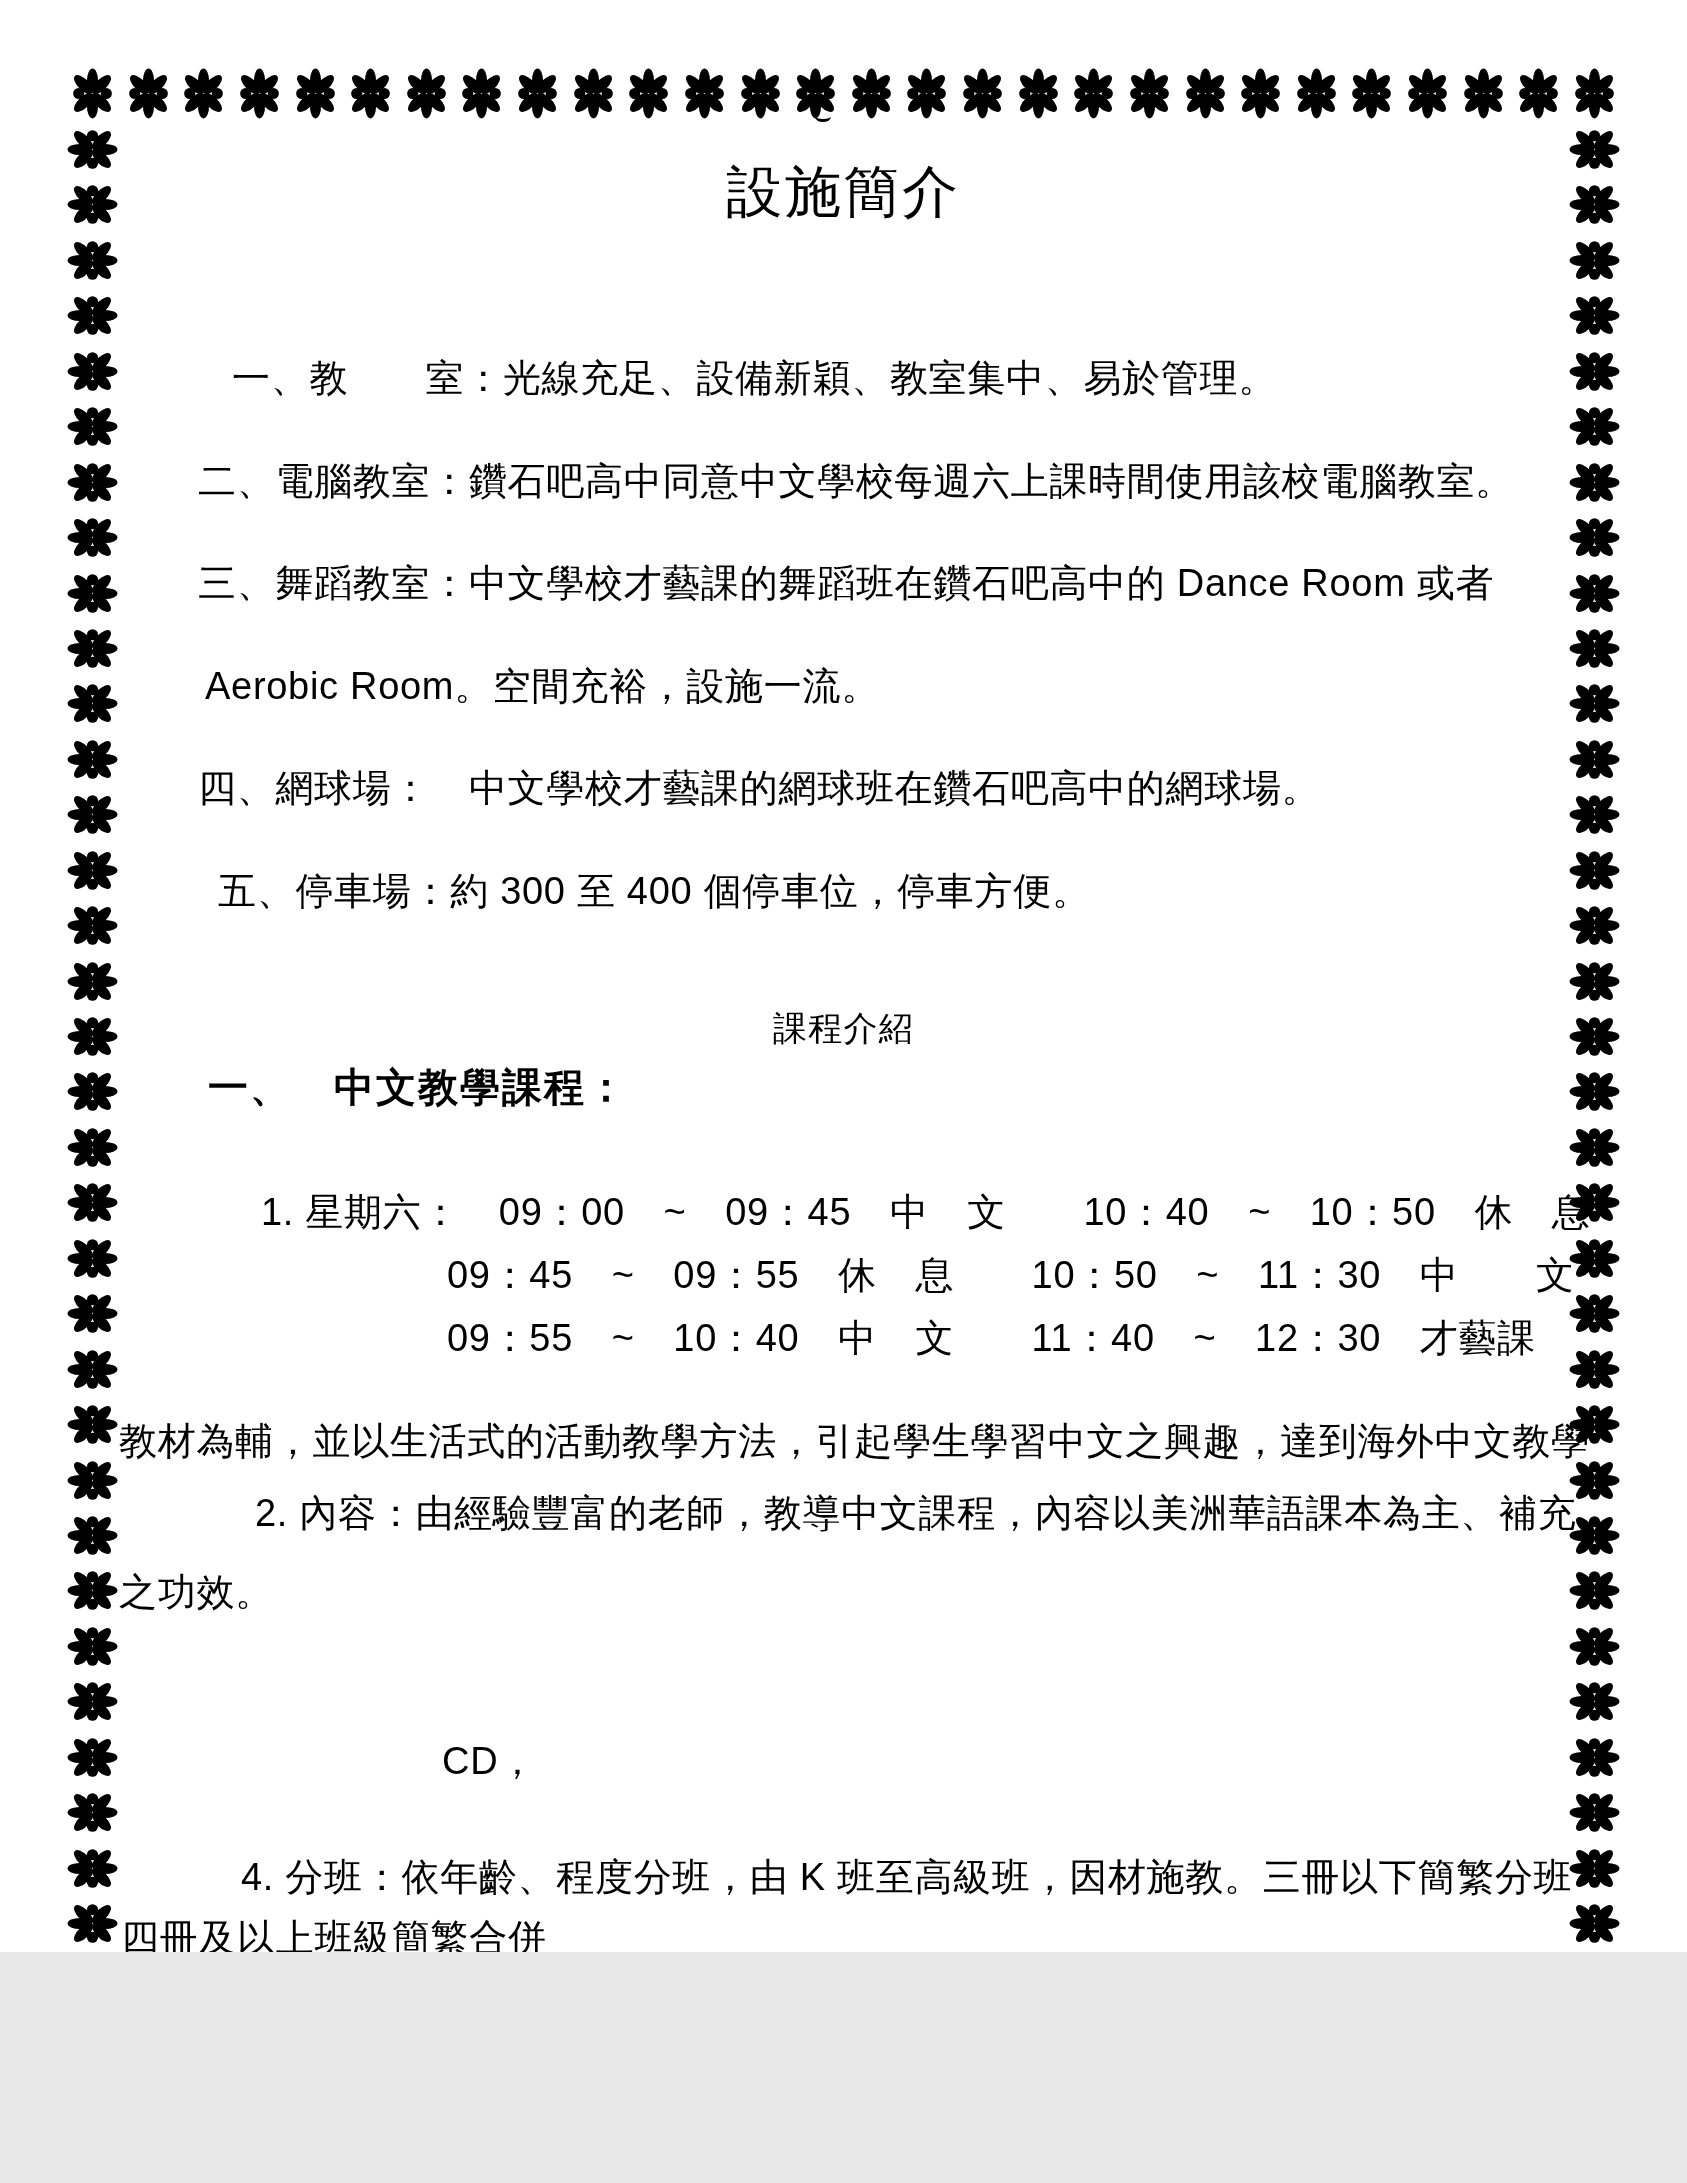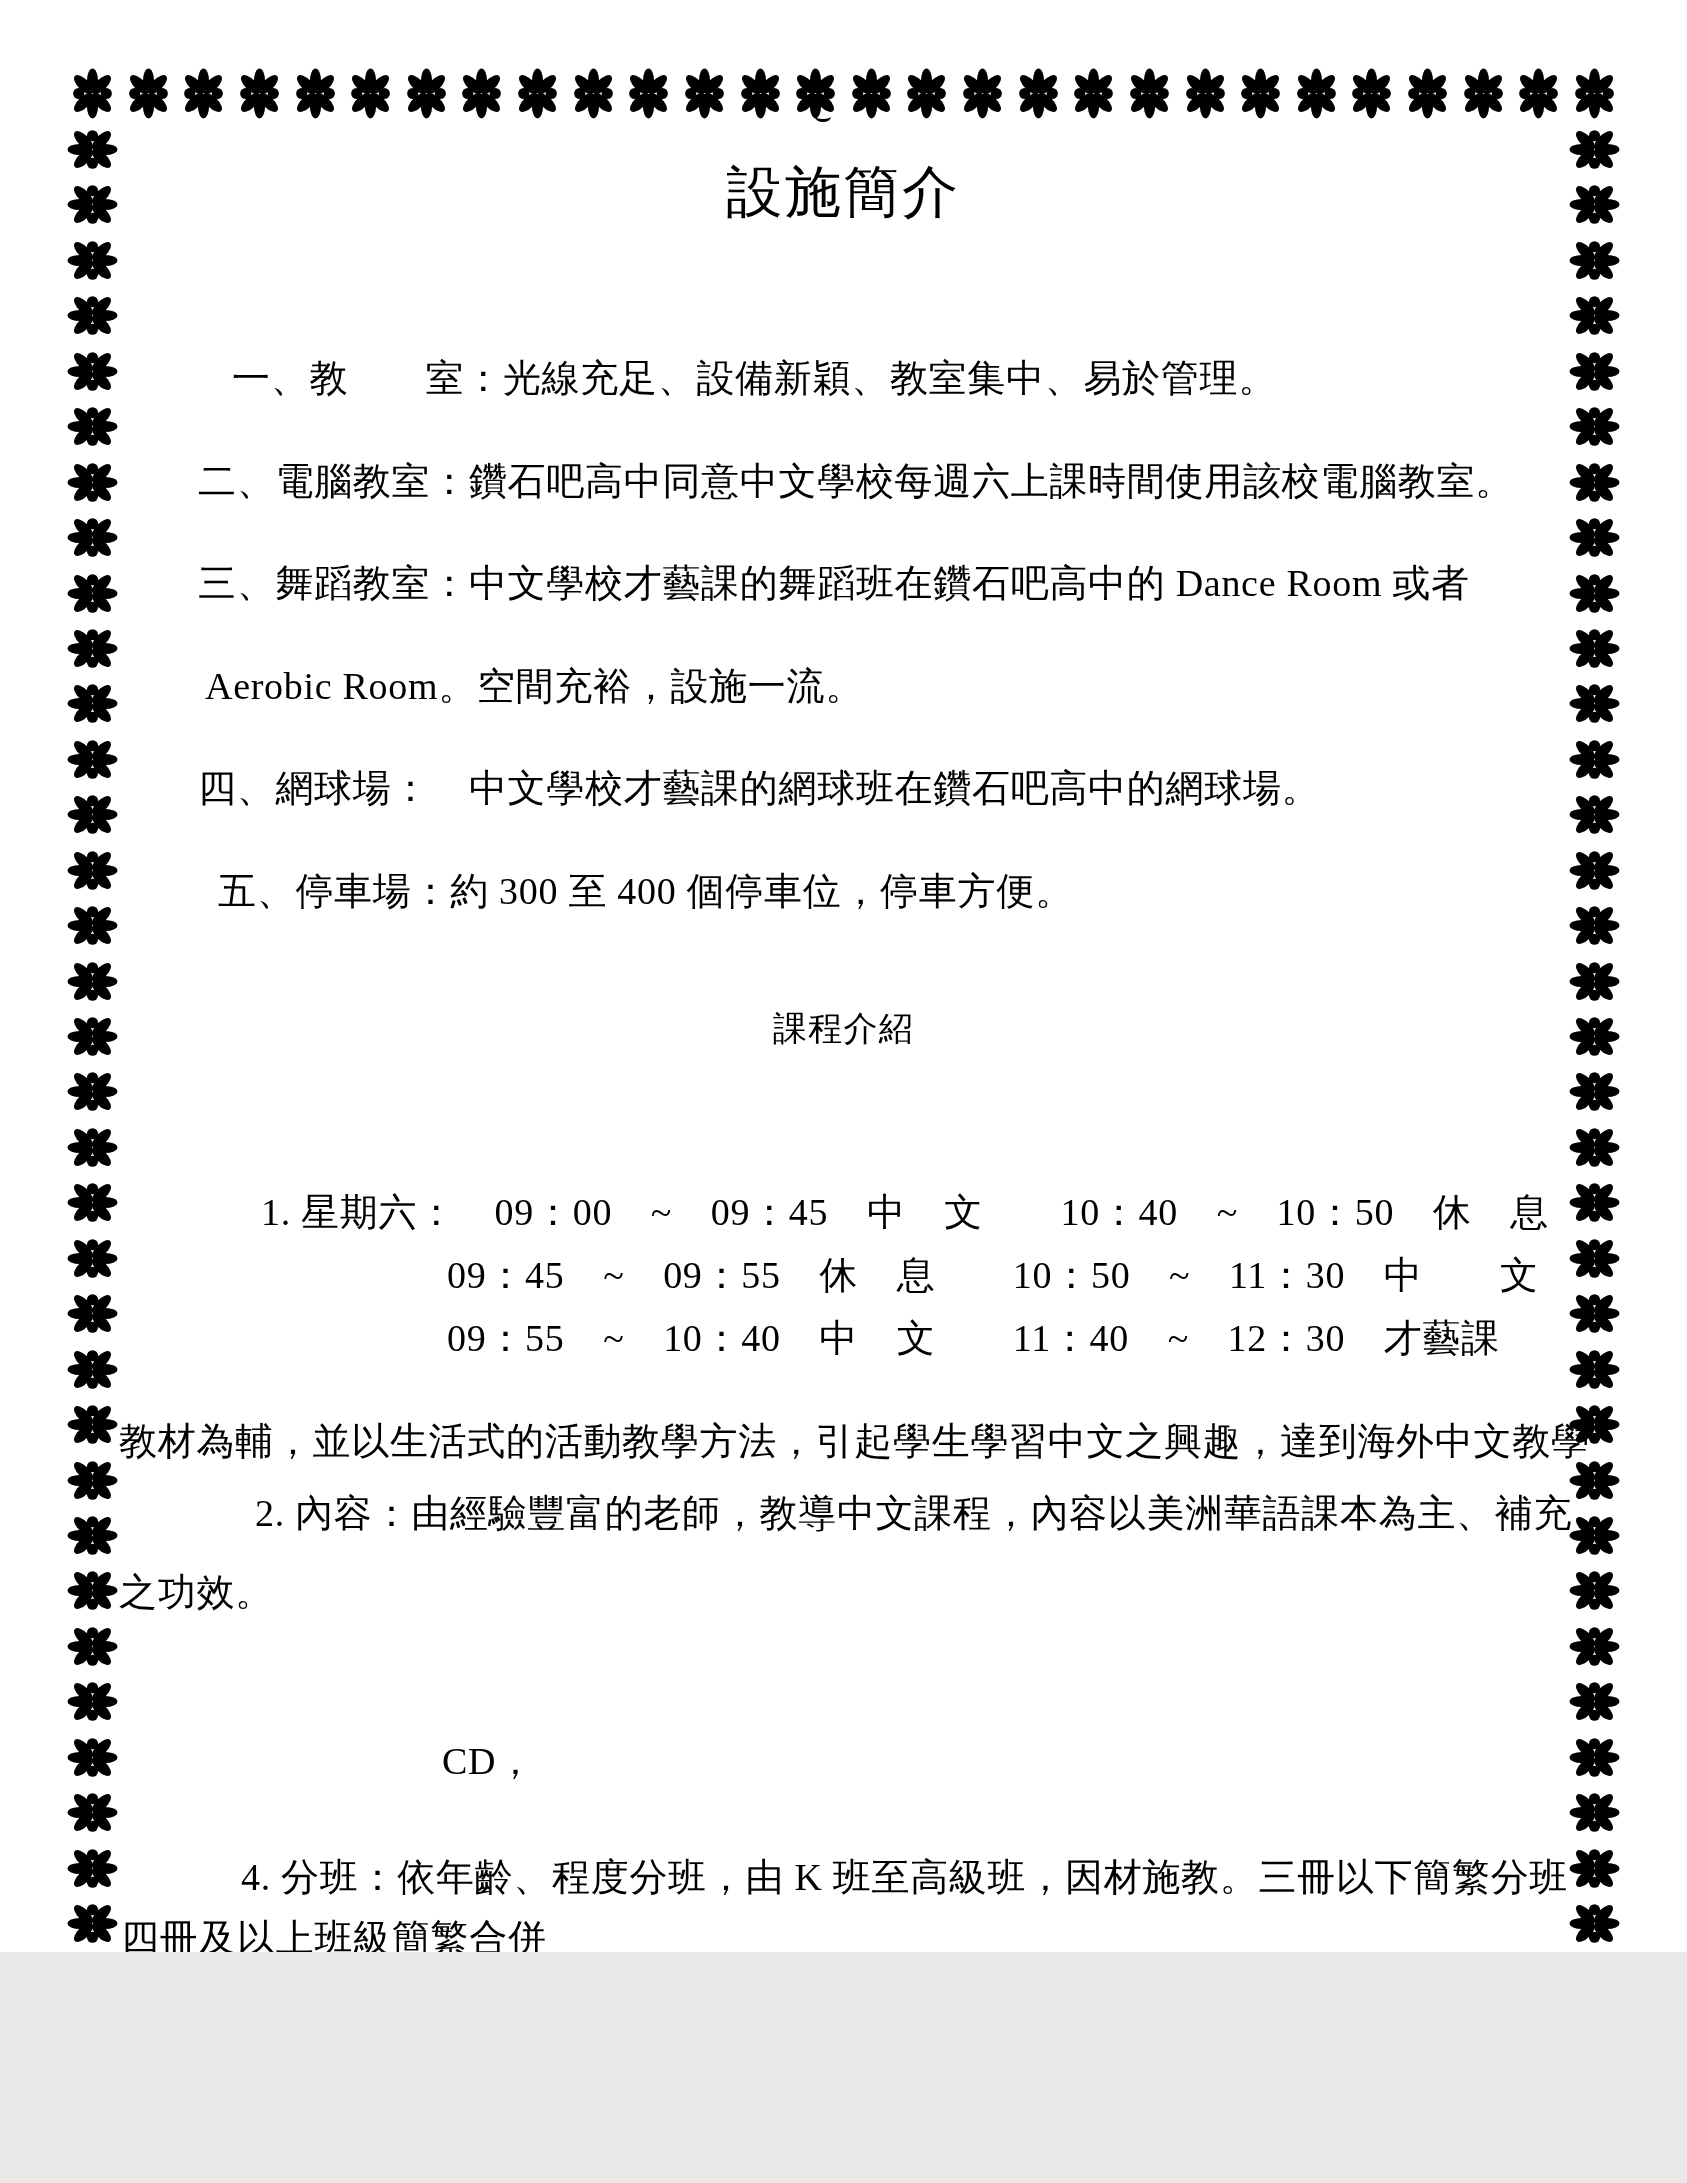--- a/index.html
+++ b/index.html
@@ -25,21 +25,20 @@
   }
   .border-left{left:66px;}
   .border-right{left:1568px;}
   .border-col .flower{transform:rotate(90deg);}
   
   .line{
     position:absolute;
     font-size:38px;line-height:1.15;
     white-space:pre;
     letter-spacing:0.7px;
-    font-family:Liberation Serif, serif;
   }
   .title{
     position:absolute;left:0;right:0;top:155px;
     margin:0;text-align:center;
     font-size:56px;font-weight:500;letter-spacing:2.6px;
   }
   .section-title{
     position:absolute;left:0;right:0;top:1006px;
     margin:0;text-align:center;
     font-size:34px;font-weight:400;letter-spacing:1.3px;
@@ -472,20 +471,21 @@
   <h1 class="title">設施簡介</h1>
 
   <div class="line" style="left:232px;top:357px">一、教　　室：光線充足、設備新穎、教室集中、易於管理。</div>
   <div class="line" style="left:198px;top:460px">二、電腦教室：鑽石吧高中同意中文學校每週六上課時間使用該校電腦教室。</div>
   <div class="line" style="left:198px;top:562px">三、舞蹈教室：中文學校才藝課的舞蹈班在鑽石吧高中的 Dance Room 或者</div>
   <div class="line" style="left:205px;top:665px">Aerobic Room。空間充裕，設施一流。</div>
   <div class="line" style="left:198px;top:767px">四、網球場：　中文學校才藝課的網球班在鑽石吧高中的網球場。</div>
   <div class="line" style="left:218px;top:870px">五、停車場：約 300 至 400 個停車位，停車方便。</div>
 
   <h2 class="section-title">課程介紹</h2>
+  <div class="line heading-bold" style="left:208px;top:1064px">一、　中文教學課程：</div>
 
   <div class="line" style="left:261px;top:1191px">1. 星期六：　09：00　~　09：45　中　文　　10：40　~　10：50　休　息</div>
   <div class="line" style="left:447px;top:1254px">09：45　~　09：55　休　息　　10：50　~　11：30　中　　文</div>
   <div class="line" style="left:447px;top:1317px">09：55　~　10：40　中　文　　11：40　~　12：30　才藝課</div>
 
   <div class="line" style="left:255px;top:1492px">2. 內容：由經驗豐富的老師，教導中文課程，內容以美洲華語課本為主、補充</div>
   <div class="line" style="left:119px;top:1420px">教材為輔，並以生活式的活動教學方法，引起學生學習中文之興趣，達到海外中文教學</div>
   <div class="line" style="left:119px;top:1571px">之功效。</div>
 
   <div class="line" style="left:442px;top:1740px">CD，</div>

